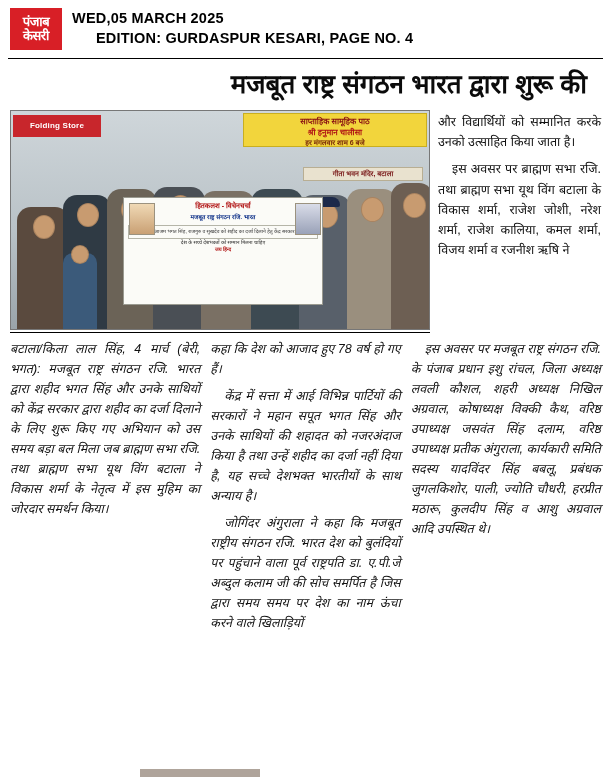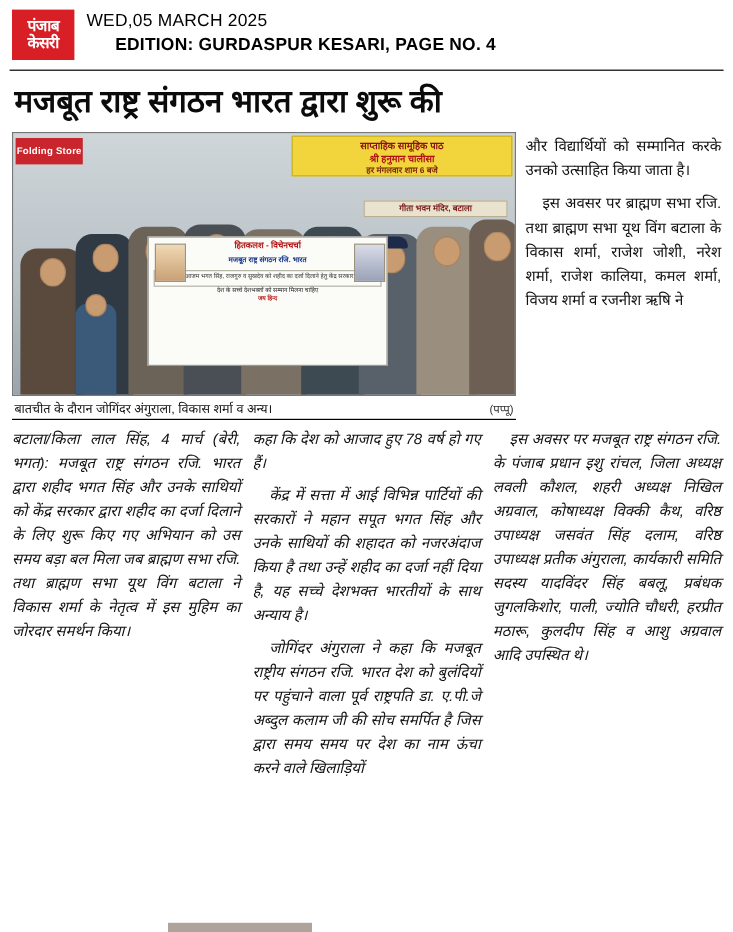--- a/index.html
+++ b/index.html
@@ -35,42 +35,42 @@
     font-size: 13px;
     letter-spacing: -0.5px;
     flex: 0 0 auto;
   }
   .logo-line { display: block; }
   .masthead-text {
     padding-top: 1px;
   }
   .masthead-date {
     font-size: 14.5px;
-    font-weight: normal;
+    font-weight: bold;
     letter-spacing: 0.2px;
     color: #000;
     line-height: 1.35;
   }
   .masthead-edition {
     font-size: 14.5px;
     font-weight: bold;
     letter-spacing: 0.2px;
     color: #000;
     line-height: 1.35;
     margin-left: 24px;
   }
   .rule-top {
     border-top: 1.5px solid #000;
     margin: 4px 8px 0 8px;
   }
 
   
   .headline {
     padding: 8px 24px 4px 12px;
-    text-align: left;
+    text-align: right;
   }
   .headline-line {
     font-family: "Liberation Sans", sans-serif;
     font-weight: bold;
     font-size: 26px;
     line-height: 1.34;
     color: #0b0b0b;
     letter-spacing: 0px;
   }
 
@@ -108,21 +108,21 @@
     text-align: center;
     line-height: 1.35;
     padding-top: 3px;
     font-family: "Liberation Sans", sans-serif;
   }
   .photo .banner-yellow .l2 { color: #b01414; }
   .photo .banner-yellow .l3 { color: #7a2a0a; font-size: 7px; }
   .photo .store-sign {
     position: absolute;
     left: 2px; top: 4px;
-    width: 56px; height: 22px;
+    width: 88px; height: 22px;
     background: #c8262c;
     color: #fff;
     font-size: 8px;
     font-weight: bold;
     display: flex;
     align-items: center;
     justify-content: center;
     letter-spacing: 0.2px;
   }
   .photo .temple-sign {
@@ -310,24 +310,20 @@
           <div class="p-title">हितकलश - विचेनचर्चा</div>
           <div class="p-sub">मजबूत राष्ट्र संगठन रजि. भारत</div>
           <div class="p-box">शहीद-ए-आजम भगत सिंह, राजगुरु व सुखदेव को शहीद का दर्जा दिलाने हेतु केंद्र सरकार से मांग</div>
           <div>देश के सच्चे देशभक्तों को सम्मान मिलना चाहिए</div>
           <div class="p-red">जय हिन्द</div>
         </div>
         <div class="poster-portrait-l"></div>
         <div class="poster-portrait-r"></div>
       </div>
 
-      <div class="caption">
-        <span>बातचीत के दौरान जोगिंदर अंगुराला, विकास शर्मा व अन्य।</span>
-        <span class="credit">(पप्पू)</span>
-      </div>
       <div class="rule-caption"></div>
     </div>
 
     <div class="side-col">
       <p>और विद्यार्थियों को सम्मानित करके उनको उत्साहित किया जाता है।</p>
       <p class="indent">इस अवसर पर ब्राह्मण सभा रजि. तथा ब्राह्मण सभा यूथ विंग बटाला के विकास शर्मा, राजेश जोशी, नरेश शर्मा, राजेश कालिया, कमल शर्मा, विजय शर्मा व रजनीश ऋषि ने</p>
     </div>
   </div>
 
   <div class="cols">

